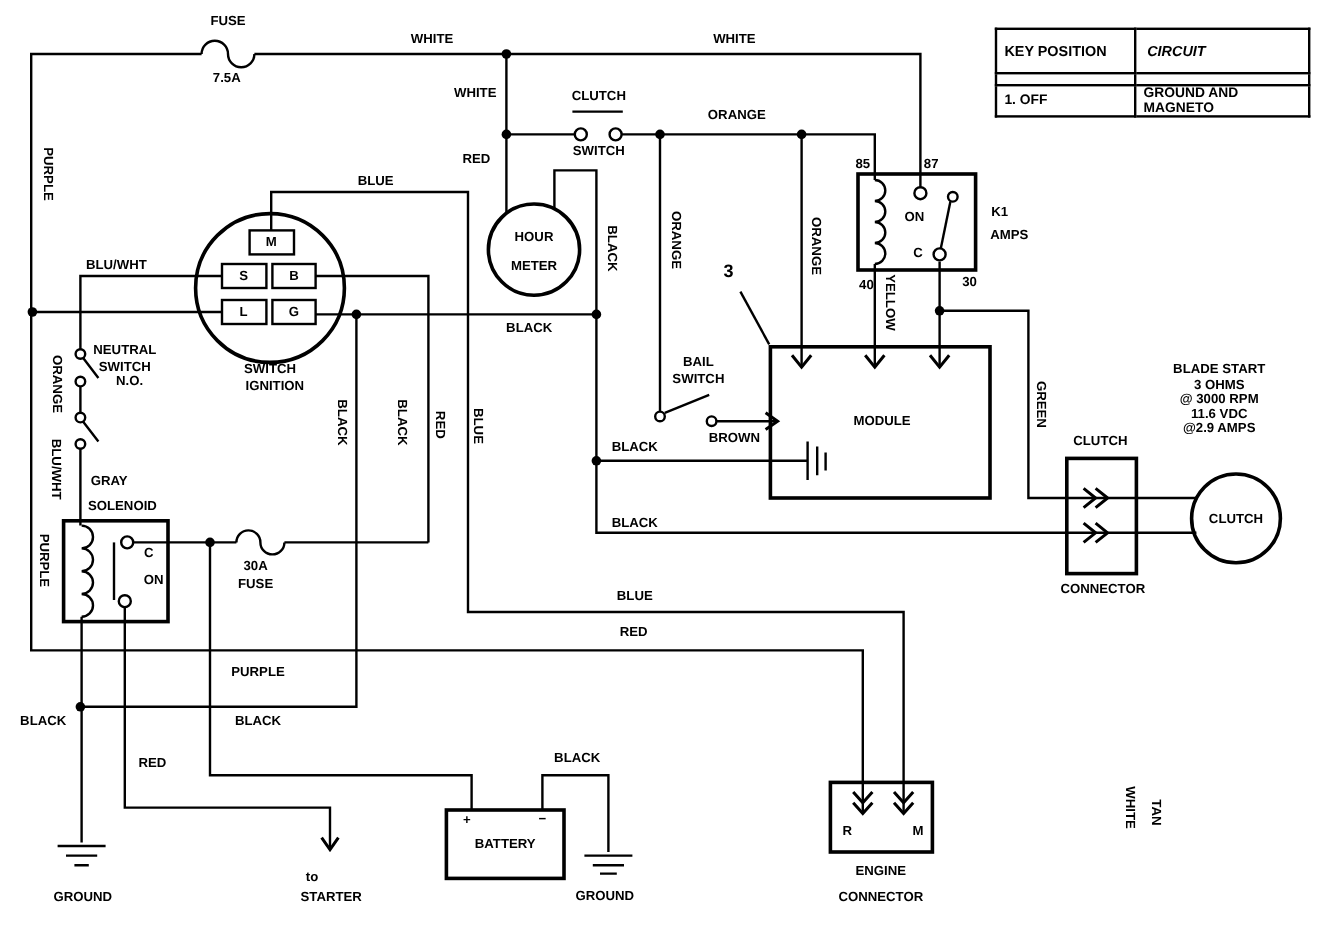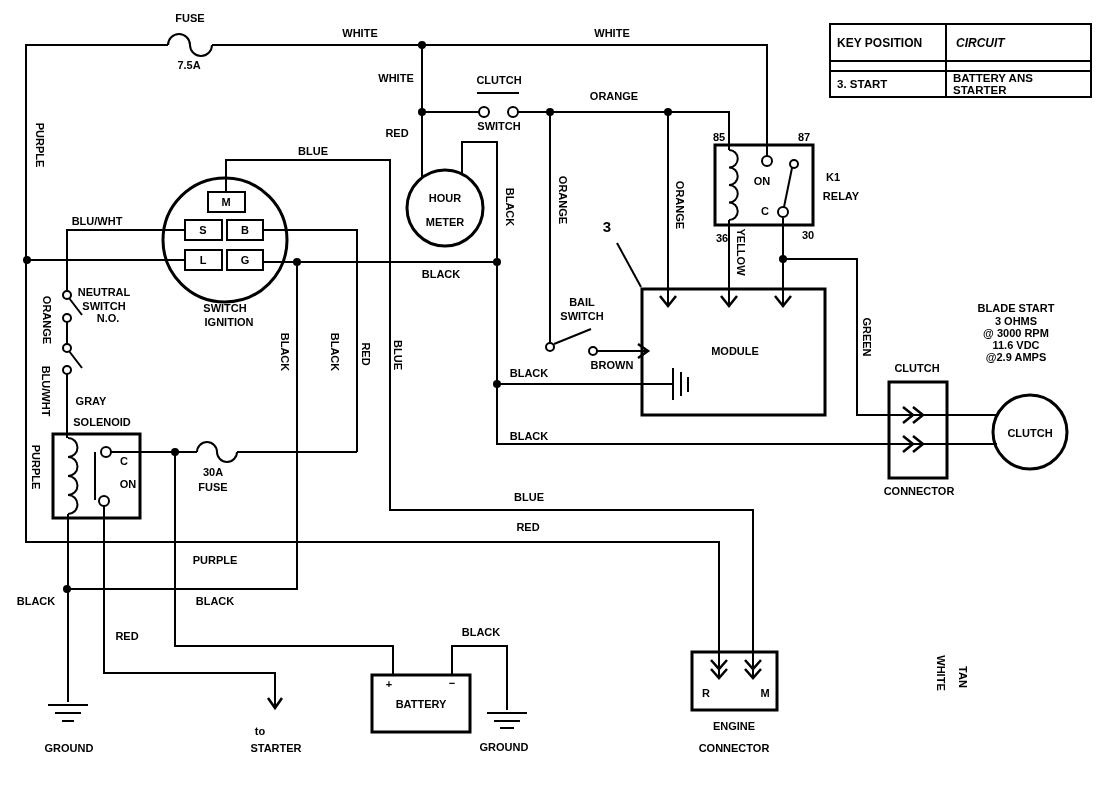--- a/index.html
+++ b/index.html
@@ -139,26 +139,26 @@
   <span class="lbl" style="left:612px;top:33px">WHITE</span>
   <span class="lbl" style="left:396px;top:78px">WHITE</span>
   <span class="lbl rot" style="left:40px;top:145px">PURPLE</span>
   <span class="lbl" style="left:499px;top:80px">CLUTCH</span>
   <span class="lbl" style="left:499px;top:126px">SWITCH</span>
   <span class="lbl" style="left:614px;top:96px">ORANGE</span>
   <span class="lbl" style="left:397px;top:133px">RED</span>
   <span class="lbl" style="left:313px;top:151px">BLUE</span>
 
   <span class="lbl" style="left:719px;top:137px">85</span>
-  <span class="lbl" style="left:804px;top:137px">87</span>
+  <span class="lbl" style="left:776px;top:137px">87</span>
   <span class="lbl" style="left:762px;top:181px">ON</span>
   <span class="lbl" style="left:765px;top:211px">C</span>
   <span class="lbl" style="left:833px;top:177px">K1</span>
-  <span class="lbl" style="left:841px;top:196px">RELAY</span>
-  <span class="lbl" style="left:722px;top:238px">36</span>
+  <span class="lbl" style="left:841px;top:196px">AMPS</span>
+  <span class="lbl" style="left:722px;top:238px">40</span>
   <span class="lbl" style="left:808px;top:235px">30</span>
   <span class="lbl rot" style="left:741px;top:252px">YELLOW</span>
 
   <span class="lbl" style="left:97px;top:221px">BLU/WHT</span>
   <span class="lbl" style="left:445px;top:198px">HOUR</span>
   <span class="lbl" style="left:445px;top:222px">METER</span>
   <span class="lbl rot" style="left:510px;top:207px">BLACK</span>
   <span class="lbl rot" style="left:563px;top:200px">ORANGE</span>
   <span class="lbl rot" style="left:680px;top:205px">ORANGE</span>
   <span class="lbl big" style="left:607px;top:227px">3</span>
@@ -234,19 +234,19 @@
     <tbody>
         <tr class="hdr" style="height:37px">
       <td style="width:106px">KEY POSITION</td>
       <td class="c2">CIRCUIT</td>
     </tr>
     <tr style="height:10px">
       <td></td>
       <td></td>
     </tr>
     <tr style="height:26px">
-      <td>3. START</td>
-      <td>BATTERY ANS STARTER</td>
+      <td>1. OFF</td>
+      <td>GROUND AND MAGNETO</td>
     </tr>
   </tbody>
     </table>
 
 </div>
 
 </body></html>

